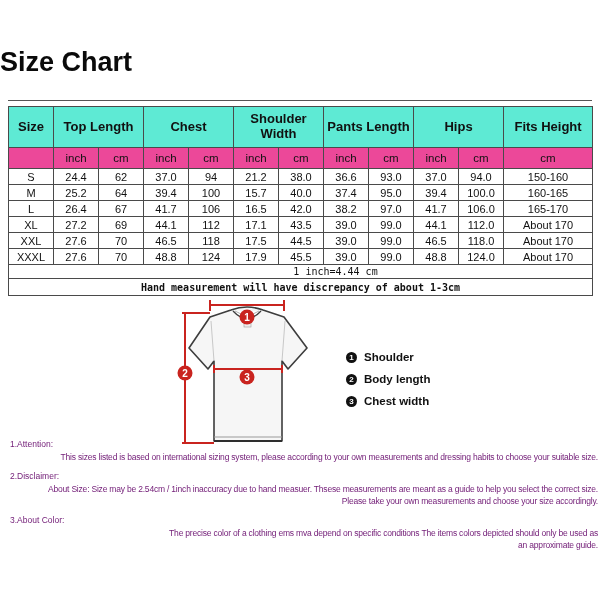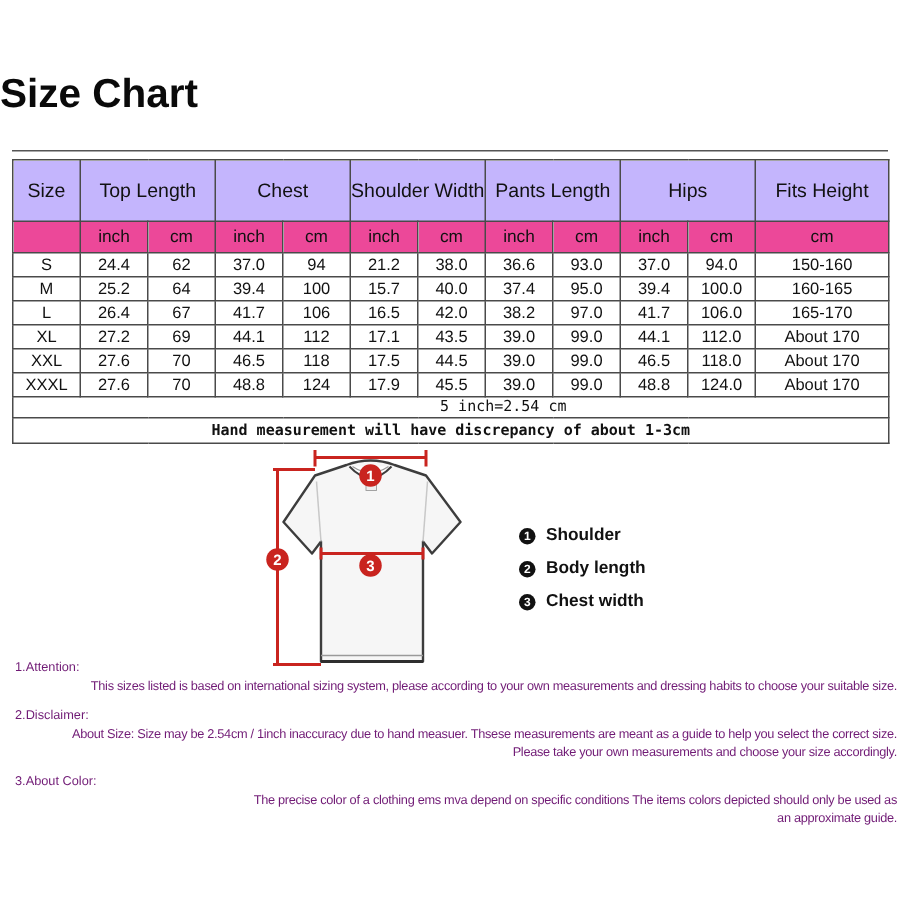--- a/index.html
+++ b/index.html
@@ -16,21 +16,21 @@
     border-top:1px solid #555;
   }
   table.size-table {
     position:absolute; left:8px; top:106px; width:584px;
     border-collapse:collapse; table-layout:fixed;
   }
   .size-table th, .size-table td {
     border:1px solid #4a4a4a; text-align:center; vertical-align:middle;
     padding:0; overflow:hidden;
   }
-  .th-group { background:#c4b5fd; font-size:13px; font-weight:normal; height:40px; line-height:1.15; }
+  .th-group { background:#5eead4; font-size:13px; font-weight:bold; height:40px; line-height:1.15; }
   .th-unit  { background:#ec4899; font-size:11.5px; font-weight:normal; height:20px; }
   .size-table tbody td { font-size:11px; height:15px; background:#fff; }
   .note1-cell {
     font-family:"DejaVu Sans Mono", monospace; font-size:10px; height:13px;
     text-align:center; text-indent:70px;
   }
   .note2-cell {
     font-family:"DejaVu Sans Mono", monospace; font-size:10px; font-weight:bold;
     height:16px; text-align:center;
   }
@@ -177,21 +177,21 @@
           <td>45.5</td>
           <td>39.0</td>
           <td>99.0</td>
           <td>48.8</td>
           <td>124.0</td>
           <td>About 170</td>
         </tr>
       </tbody>
     <tfoot>
         <tr>
-          <td colspan="12" class="note1-cell">5 inch=2.54 cm</td>
+          <td colspan="12" class="note1-cell">1 inch=4.44 cm</td>
         </tr>
         <tr>
           <td colspan="12" class="note2-cell">Hand measurement will have discrepancy of about 1-3cm</td>
         </tr>
       </tfoot>
   </table>
 
   <div class="diagram">
     <svg width="180" height="150" viewBox="0 0 180 150">
 

